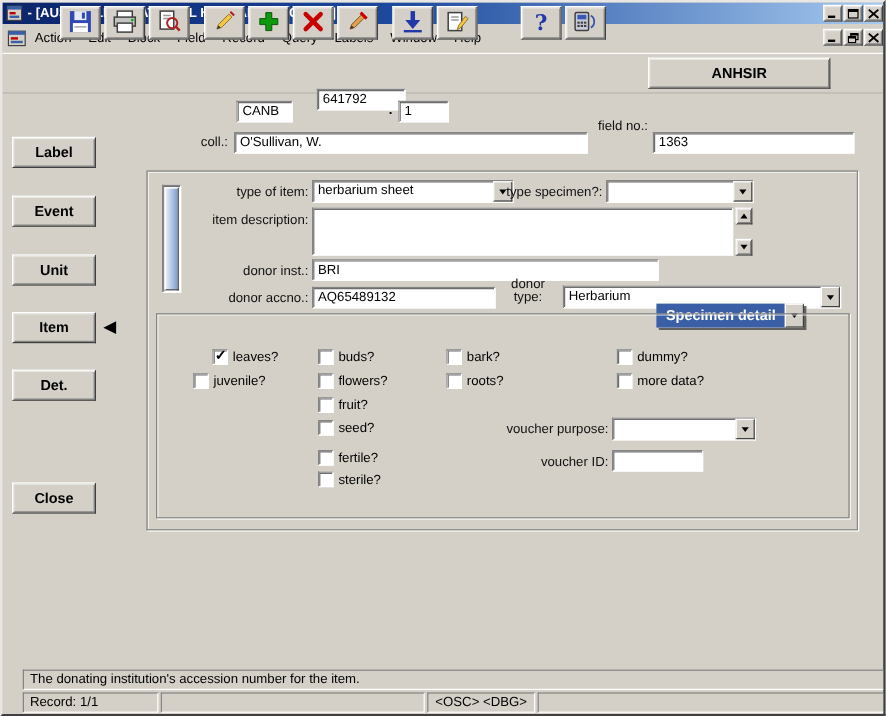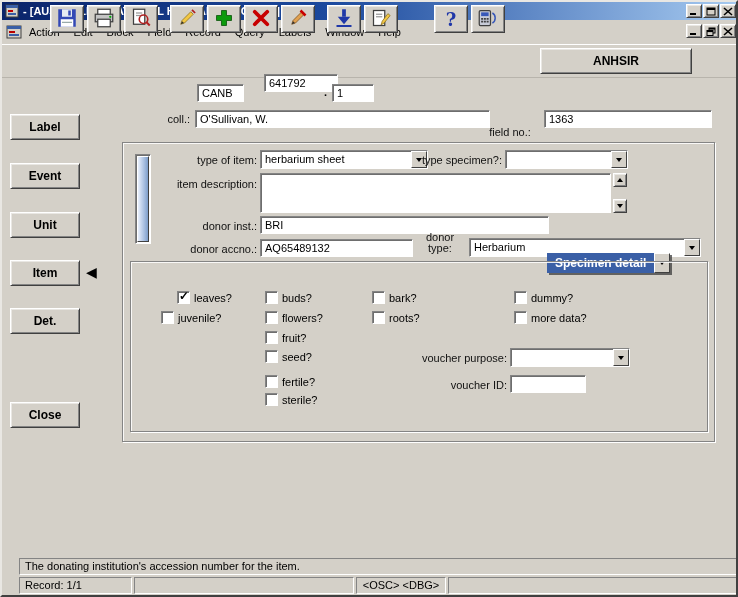--- a/index.html
+++ b/index.html
@@ -207,21 +207,21 @@
   </div>
   <button class="abs raised btn" style="left:538px;top:46px;width:152px;height:26px;font-weight:bold;font-size:12px;font-family:'Liberation Sans',sans-serif;">ANHSIR</button>
 
   <input class="field" style="left: 195px; top: 82px; width: 47px; height: 18px;" value="CANB">
   <input class="field" style="left: 245px; top: 72px; width: 74px; height: 18px; margin-left: 17px;" value="641792">
   <span class="abs" style="left:322px;top:84px;font-weight:bold;">.</span>
   <input class="field" style="left: 330px; top: 82px; width: 42px; height: 18px;" value="1">
 
   <div class="label" style="left:130px;top:111px;width:58px;">coll.:</div>
   <input class="field" style="left: 193px; top: 108px; width: 295px; height: 18px;" value="O'Sullivan, W.">
-  <div class="label" style="left:478px;top:124px;width:60px;text-align:center;">field no.:</div>
+  <div class="label" style="left:478px;top:97px;width:60px;">field no.:</div>
   <input class="field" style="left: 542px; top: 108px; width: 168px; height: 18px;" value="1363">
 
   <button class="side-btn raised btn" style="top:112px;font-family:'Liberation Sans',sans-serif;">Label</button>
   <button class="side-btn raised btn" style="top:161px;font-family:'Liberation Sans',sans-serif;">Event</button>
   <button class="side-btn raised btn" style="top:210px;font-family:'Liberation Sans',sans-serif;">Unit</button>
   <button class="side-btn raised btn" style="top:258px;font-family:'Liberation Sans',sans-serif;">Item</button>
   <button class="side-btn raised btn" style="top:306px;font-family:'Liberation Sans',sans-serif;">Det.</button>
   <button class="side-btn raised btn" style="top:400px;font-family:'Liberation Sans',sans-serif;">Close</button>
   <span class="abs" style="left:84px;top:262px;font-size:14px;">◀</span>
 

